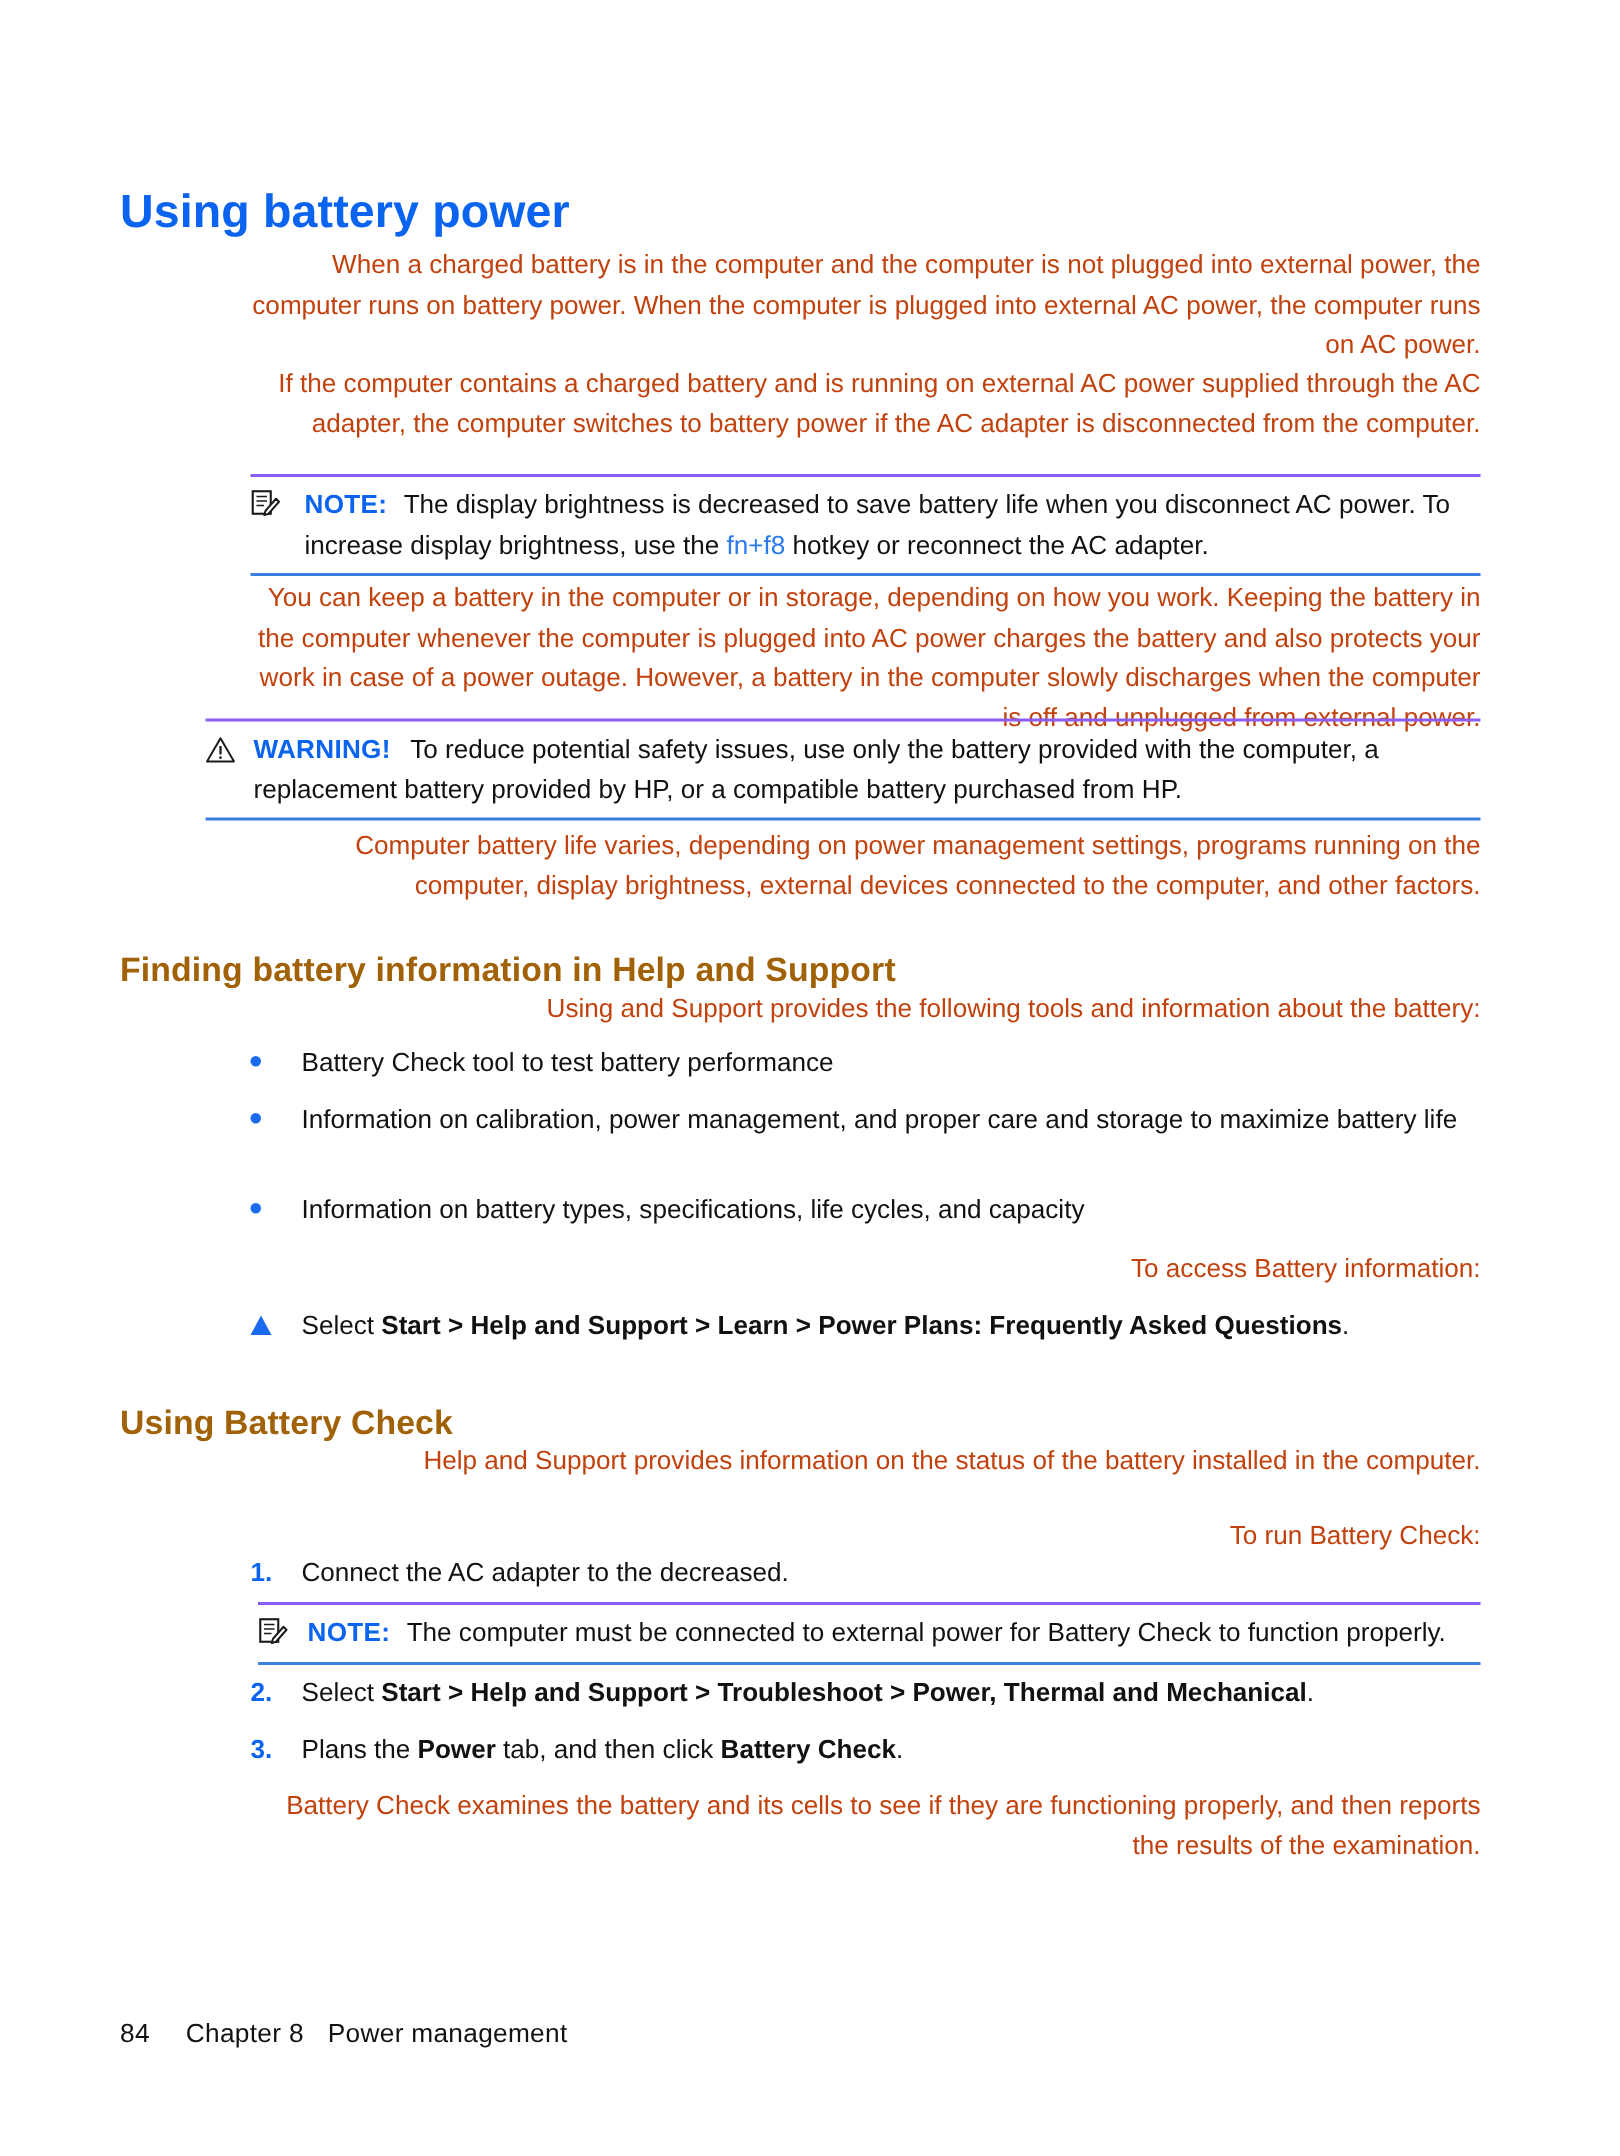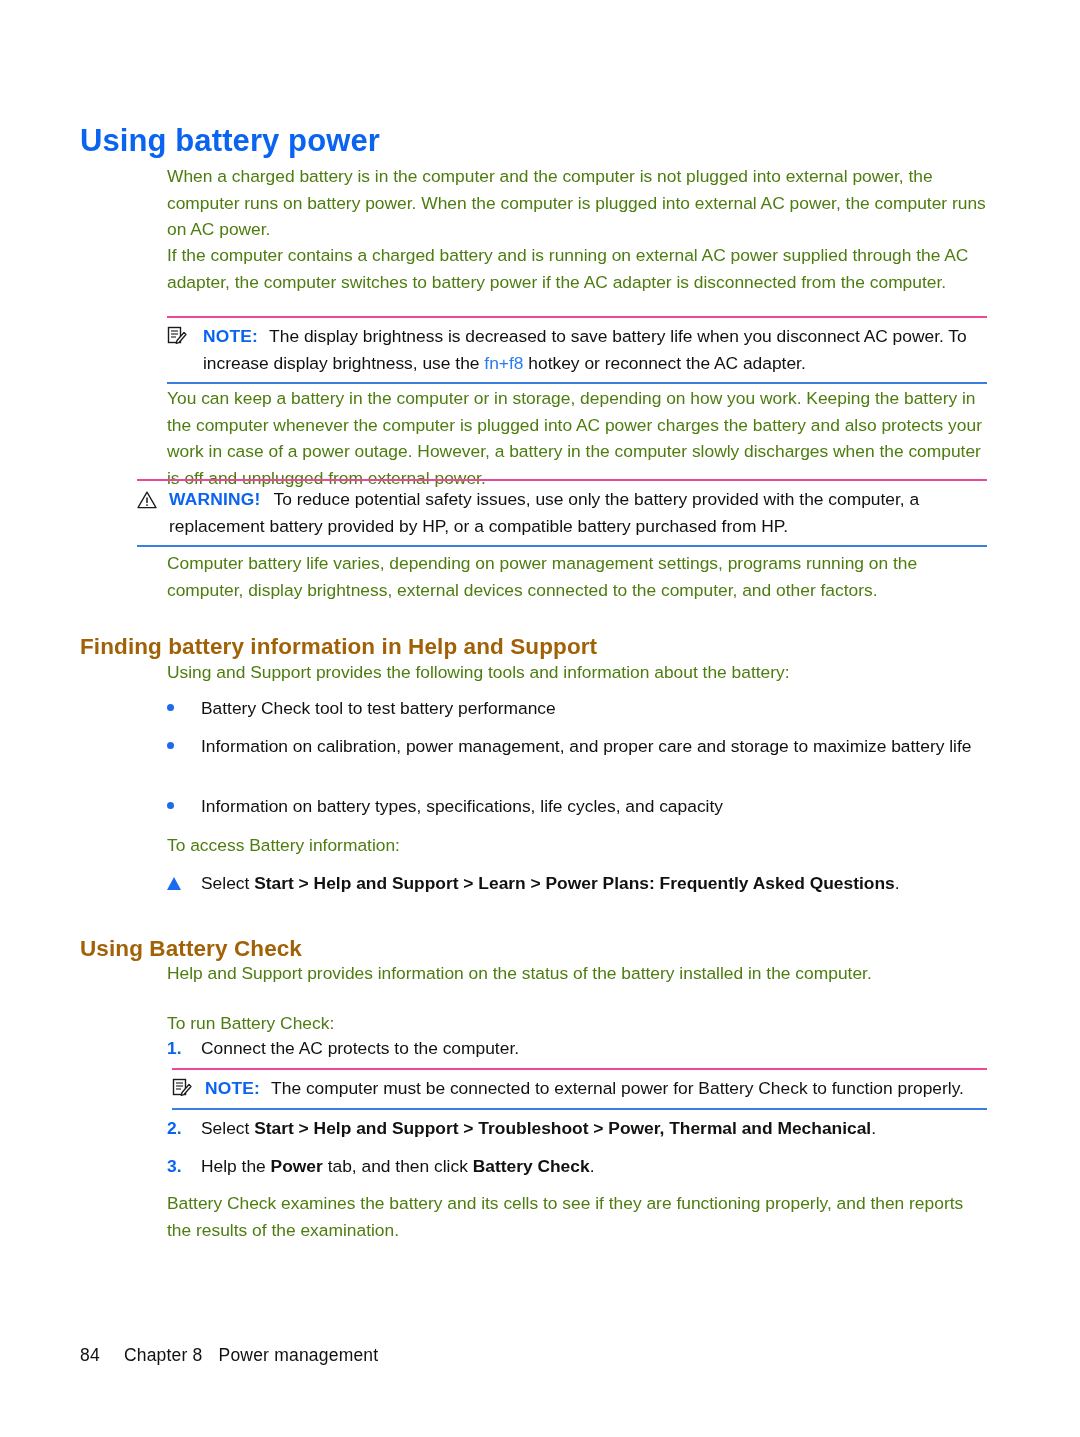--- a/index.html
+++ b/index.html
@@ -42,34 +42,34 @@
     line-height: 1.15;
   }
 
   
   .body-col {
     position: absolute;
     left: 167px;
     width: 820px;
     font-size: 17.4px;
     line-height: 26.5px;
-    color: #4d7c0f;
-    text-align: left;
+    color: #c2410c;
+    text-align: right;
   }
   .wide-col {
     position: absolute;
     left: 80px;
     width: 910px;
   }
 
   
   .admon {
     position: absolute;
     box-sizing: border-box;
-    border-top: 2px solid #ec4899;
+    border-top: 2px solid #8b5cf6;
     border-bottom: 2px solid #3a7fe0;
     padding: 5px 0 6px 0;
   }
   .admon .adm-inner {
     position: relative;
     padding-left: 36px;
     font-size: 17.4px;
     line-height: 26.5px;
     color: #111111;
   }
@@ -209,21 +209,21 @@
   </div>
 
   <h2 class="h2 wide-col" style="top:917px;">Using Battery Check</h2>
 
   <div class="body-col" style="top:960px;">Help and Support provides information on the status of the battery installed in the computer.</div>
 
   <div class="body-col" style="top:998px;margin-top:12px;">To run Battery Check:</div>
 
   <div class="li" style="left:167px; top:1035px; width:820px;">
     <span class="marker">1.</span>
-    <span class="li-text">Connect the AC protects to the computer.</span>
+    <span class="li-text">Connect the AC adapter to the decreased.</span>
   </div>
 
   <div class="admon" style="left:172px; top:1068px; width:815px;">
     <div class="adm-inner" style="padding-left:33px;">
       <span class="adm-icon">
         <svg width="20" height="19" viewBox="0 0 20 19" aria-hidden="true">
           <rect x="1.5" y="1.5" width="12" height="15" fill="#ffffff" stroke="#1a1a1a" stroke-width="1.4"></rect>
           <line x1="4" y1="5" x2="11" y2="5" stroke="#1a1a1a" stroke-width="1.1"></line>
           <line x1="4" y1="8" x2="11" y2="8" stroke="#1a1a1a" stroke-width="1.1"></line>
           <line x1="4" y1="11" x2="9" y2="11" stroke="#1a1a1a" stroke-width="1.1"></line>
@@ -234,21 +234,21 @@
     </div>
   </div>
 
   <div class="li" style="left:167px; top:1115px; width:820px;">
     <span class="marker">2.</span>
     <span class="li-text"><span>Select </span><b>Start &gt; Help and Support &gt; Troubleshoot &gt; Power, Thermal and Mechanical</b><span>.</span></span>
   </div>
 
   <div class="li" style="left:167px; top:1153px; width:820px;">
     <span class="marker">3.</span>
-    <span class="li-text"><span>Help the </span><b>Power</b><span> tab, and then click </span><b>Battery Check</b><span>.</span></span>
+    <span class="li-text"><span>Plans the </span><b>Power</b><span> tab, and then click </span><b>Battery Check</b><span>.</span></span>
   </div>
 
   <div class="body-col" style="top:1190px;">Battery Check examines the battery and its cells to see if they are functioning properly, and then reports the results of the examination.</div>
 
   <div class="footer">
     <span class="fnum">84</span><span class="fch">Chapter 8</span><span>Power management</span>
   </div>
 
 </div>
 

